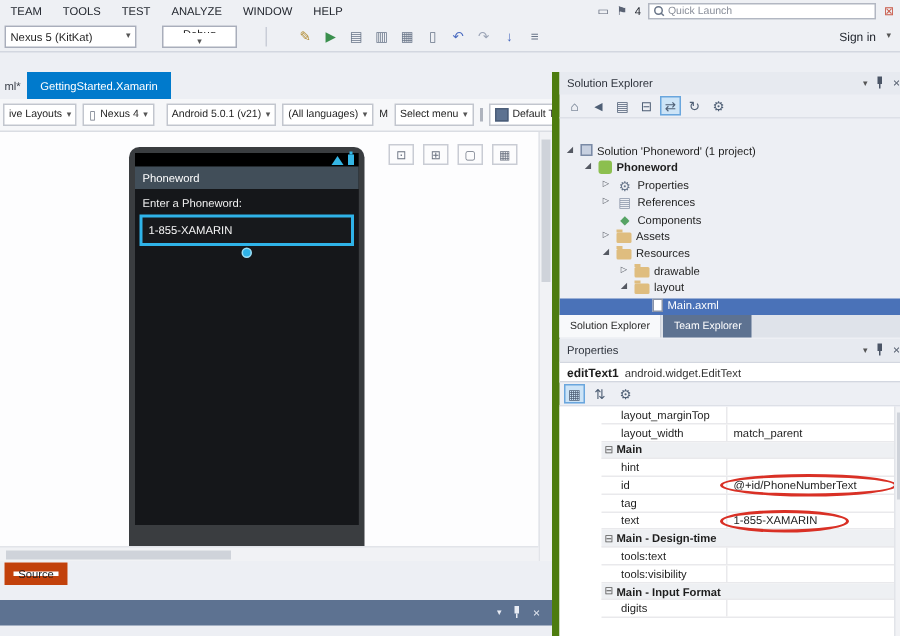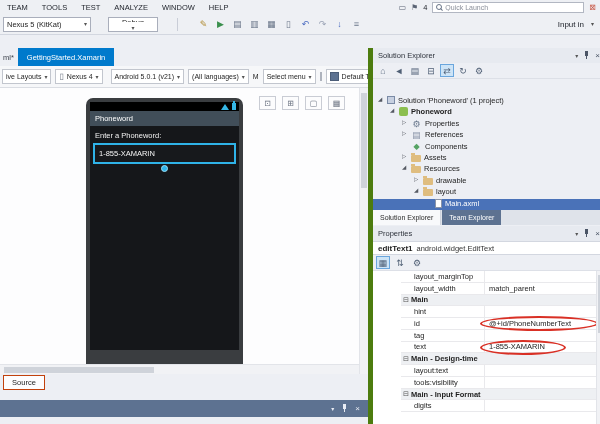--- a/index.html
+++ b/index.html
@@ -63,21 +63,21 @@
   .handle{position:absolute;left:50%;bottom:-10px;width:7px;height:7px;margin-left:-4px;background:#2fb3e8;border:1px solid #9adef5;border-radius:50%;}
 
   
   #v-scroll{position:absolute;left:359px;top:88px;width:9px;height:286px;background:#f1f2f5;border-left:1px solid #e2e4e9;}
   #v-thumb{position:absolute;left:1px;top:5px;width:6px;height:95px;background:#cfd3da;}
   #h-scroll{position:absolute;left:0;top:364px;width:359px;height:10px;background:#f1f2f5;border-top:1px solid #e2e4e9;}
   #h-thumb{position:absolute;left:4px;top:2px;width:150px;height:6px;background:#cfd3da;}
 
   
   #source-tabs{position:absolute;left:0;top:374px;width:368px;height:17px;display:flex;align-items:center;background:#edeff4;}
-  .src-tab{margin-left:3px;width:42px;height:15px;background:#fdfdfe;border:1px solid #c2410c;display:flex;align-items:center;justify-content:center;font-size:7.5px;}
+  .src-tab{margin-left:3px;width:42px;height:15px;background:#fdfdfe;border:6px solid #c2410c;display:flex;align-items:center;justify-content:center;font-size:7.5px;}
   #bottom-bar{position:absolute;left:0;top:400px;width:368px;height:17px;background:#5d7291;display:flex;align-items:center;justify-content:flex-end;gap:7px;padding-right:8px;color:#e8ecf4;}
   #bottom-bar .caret{color:#e8ecf4;}
 
   .pin-icon{position:relative;width:7px;height:9px;display:inline-block;}
   .pin-icon::before{content:"";position:absolute;left:2px;top:0;width:3px;height:5px;background:currentColor;}
   .pin-icon::after{content:"";position:absolute;left:3px;top:5px;width:1px;height:3px;background:currentColor;}
   .close-glyph{font-size:8px;line-height:1;}
 
   
   #right-panel{position:absolute;left:368px;top:48px;width:232px;height:376px;background:#edeff4;border-left:5px solid #4d7c0f;}
@@ -167,21 +167,21 @@
         <span class="tb-icon" style="color: rgb(106, 118, 137);">▤</span>
         <span class="tb-icon" style="color: rgb(106, 118, 137);">▥</span>
         <span class="tb-icon" style="color: rgb(106, 118, 137);">▦</span>
         <span class="tb-icon" style="color: rgb(106, 118, 137);">▯</span>
         <span class="tb-icon" style="color: rgb(74, 107, 192);">↶</span>
         <span class="tb-icon" style="color: rgb(154, 163, 181);">↷</span>
         <span class="tb-icon" style="color: rgb(74, 107, 192);">↓</span>
         <span class="tb-icon" style="color: rgb(106, 118, 137);">≡</span>
       </div>
     <div class="tb-right">
-      <span>Input in</span>
+      <span>Sign in</span>
       <span class="caret">▾</span>
     </div>
   </div>
 
   <div id="tabstrip">
     <span class="tab-partial">ml*</span>
     <span class="tab-active">GettingStarted.Xamarin</span>
   </div>
 
   <div id="designer-toolbar">
@@ -384,21 +384,21 @@
         </div>
         <div class="prop-row">
           <div class="prop-name">text</div>
           <div class="prop-value">1-855-XAMARIN<span class="red-ellipse" style="width: 86px;"></span></div>
         </div>
         <div class="prop-cat">
           <span class="cat-glyph">⊟</span>
           <span>Main - Design-time</span>
         </div>
         <div class="prop-row">
-          <div class="prop-name">layout:text</div>
+          <div class="prop-name">tools:text</div>
           <div class="prop-value"></div>
         </div>
         <div class="prop-row">
           <div class="prop-name">tools:visibility</div>
           <div class="prop-value"></div>
         </div>
         <div class="prop-cat">
           <span class="cat-glyph">⊟</span>
           <span>Main - Input Format</span>
         </div>

